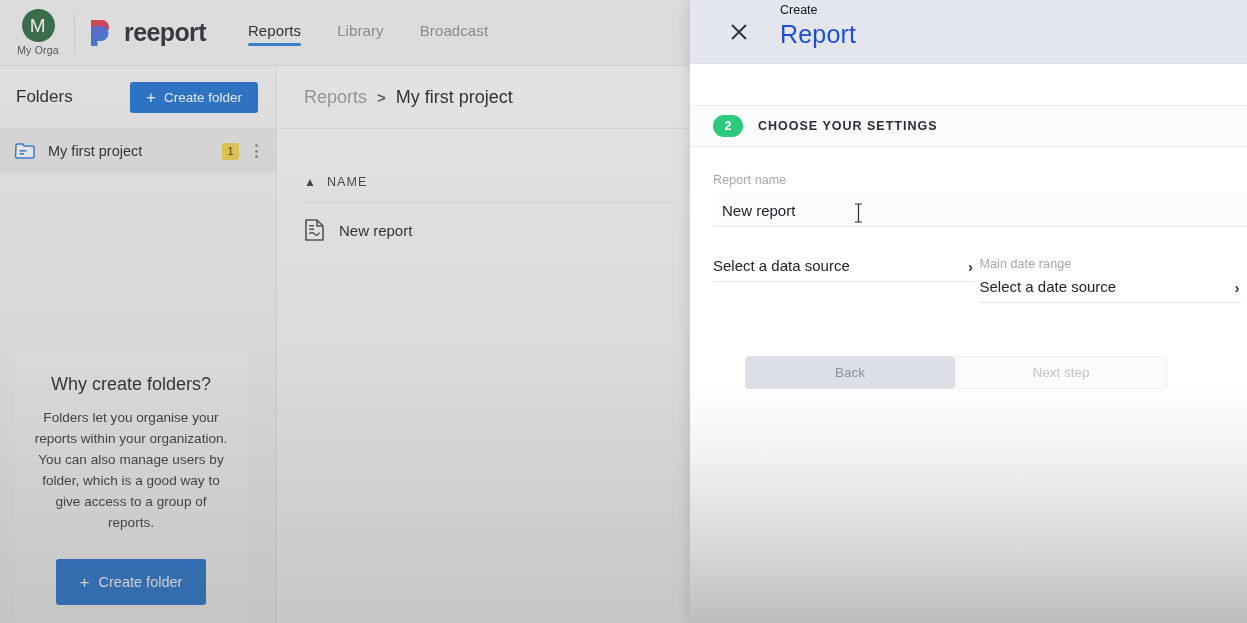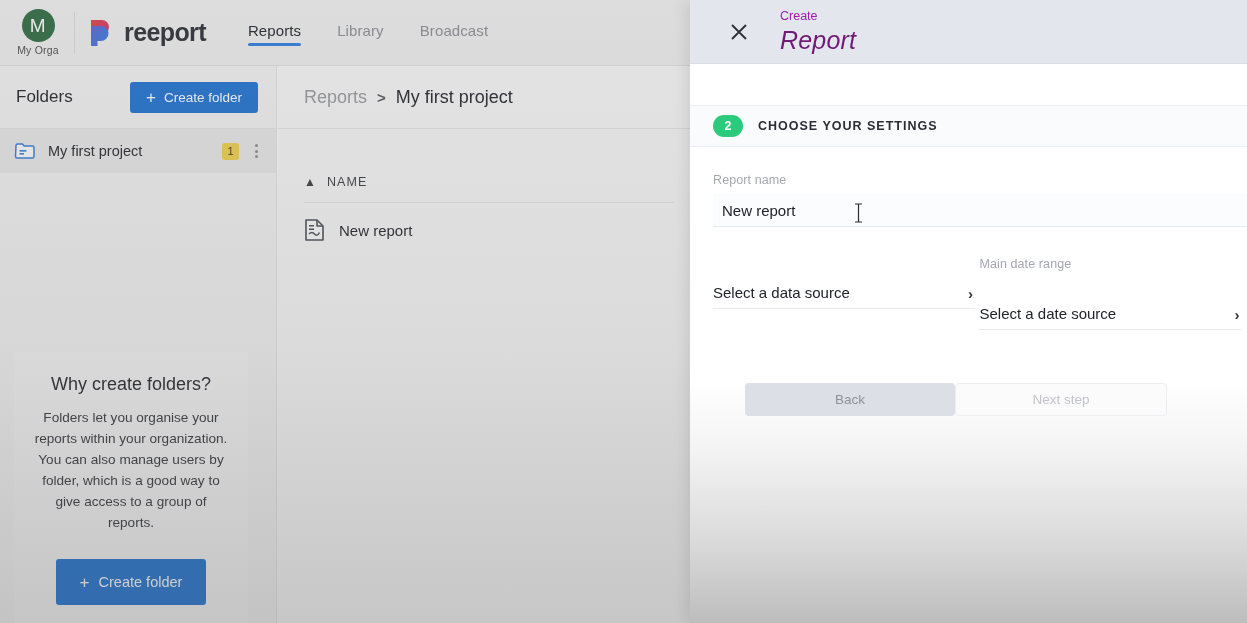--- a/index.html
+++ b/index.html
@@ -172,22 +172,22 @@
     display: flex; align-items: flex-start; gap: 24px;
     padding: 0 0 0 28px;
     border-bottom: 1px solid #dadde3;
   }
   .close-x {
     width: 34px; height: 64px; display: flex; align-items: center;
     justify-content: center; cursor: pointer; margin-left: 4px;
   }
   .close-x svg { display:block; }
   .modal-titles { padding-top: 0px; }
-  .modal-kicker { font-size: 12.5px; color: #a21caf; line-height: 16px; padding-top: 8px;}
-  .modal-title { font-size: 25px; color: #701a75; font-weight: 400; line-height: 32px; letter-spacing: .2px; font-style: italic;}
+  .modal-kicker { font-size: 12.5px; color: #0f172a; line-height: 16px; padding-top: 2px;}
+  .modal-title { font-size: 25px; color: #1d4ed8; font-weight: 400; line-height: 32px; letter-spacing: .2px;}
 
   .step-bar {
     margin-top: 41px;
     height: 42px; background: #fafbfc;
     border-top: 1px solid #eceef1;
     border-bottom: 1px solid #eceef1;
     display: flex; align-items: center; gap: 15px; padding-left: 23px;
   }
   .step-pill {
     width: 30px; height: 22px; border-radius: 11px;
@@ -218,21 +218,21 @@
 
   .selectors { display: flex; gap: 0; margin-top: 30px; }
   .selector { width: 275px; }
   .selector.right { width: 272px; }
   .selector-row {
     display: flex; align-items: flex-end; justify-content: space-between;
     border-bottom: 1px solid #e6e8ec;
     padding-bottom: 7px; width: 262px;
     cursor: pointer;
   }
-  .selector-value { font-size: 15px; color: #22242c; margin-top: 27px; }
+  .selector-value { font-size: 15px; color: #22242c; }
   .chev-right { color: #35373f; font-size: 15px; font-weight: 700; line-height: 1; padding-right:2px;}
 
   .actions {
     display: flex; margin: 53px 0 0 32px;
   }
   .btn-back {
     width: 210px; height: 33px; border-radius: 4px;
     background: #dcdfe6; color: #8e9199; border: none;
     font-size: 13.5px; cursor: pointer; font-family: inherit;
   }

